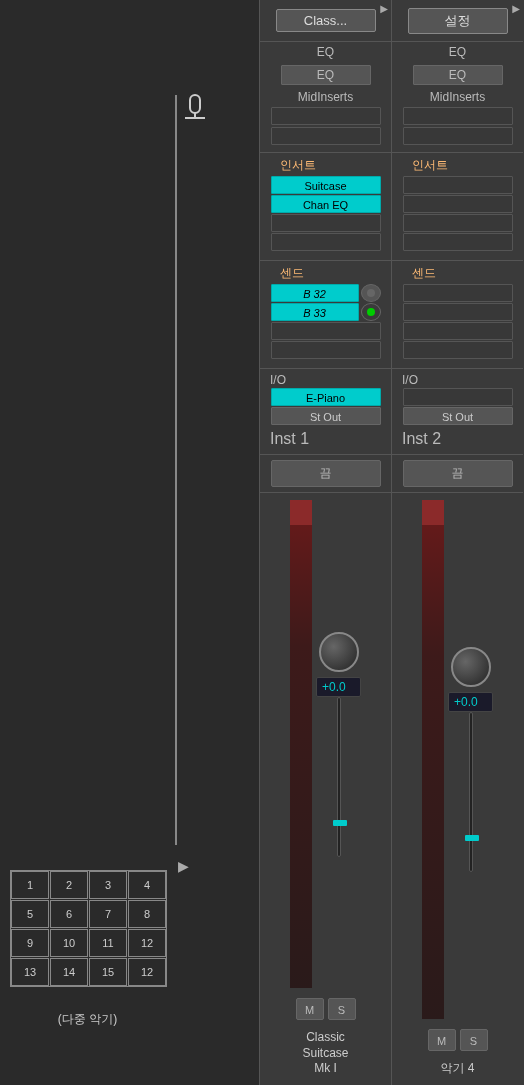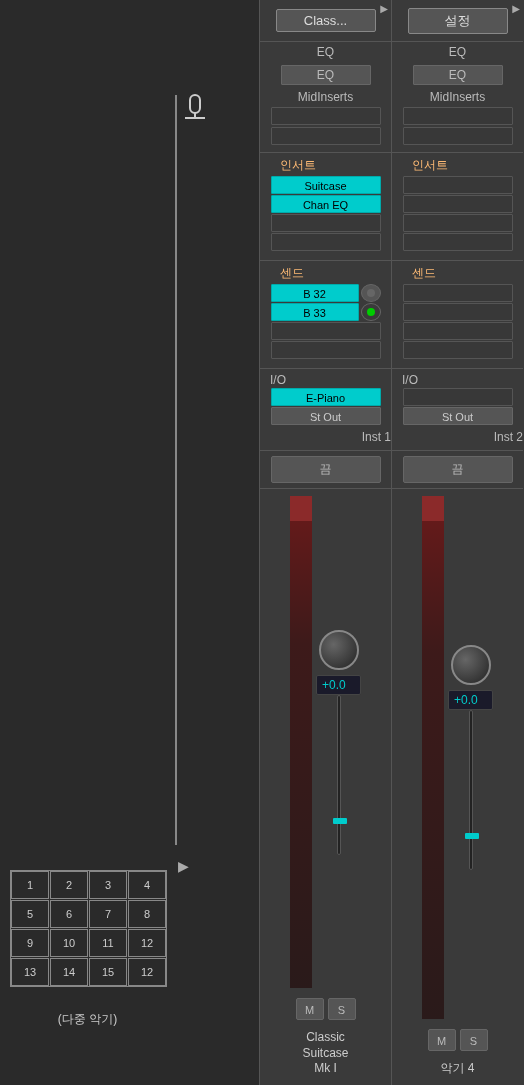--- a/index.html
+++ b/index.html
@@ -192,20 +192,21 @@
 
     
     .sends-section {
       padding: 2px 0;
     }
     .send-row {
       display: flex;
       align-items: center;
       margin: 1px auto;
       width: 110px;
+      font-style: italic;
     }
     .send-slot {
       flex: 1;
       height: 18px;
       background: #00cccc;
       border: 1px solid #00aaaa;
       color: #000;
       font-size: 11px;
       text-align: center;
       line-height: 18px;
@@ -268,25 +269,24 @@
       color: #ccc;
       font-size: 11px;
       text-align: center;
       line-height: 18px;
       width: 110px;
       height: 18px;
       border-radius: 1px;
       cursor: pointer;
     }
     .inst-label {
-      font-size: 12px;
+      font-size: 16px;
       color: #bbb;
       margin-left: 10px;
       margin-top: 2px;
-      text-align: right;
     }
 
     
     .mute-btn {
       margin: 3px auto;
       display: block;
       background: #555;
       border: 1px solid #666;
       color: #bbb;
       font-size: 12px;

